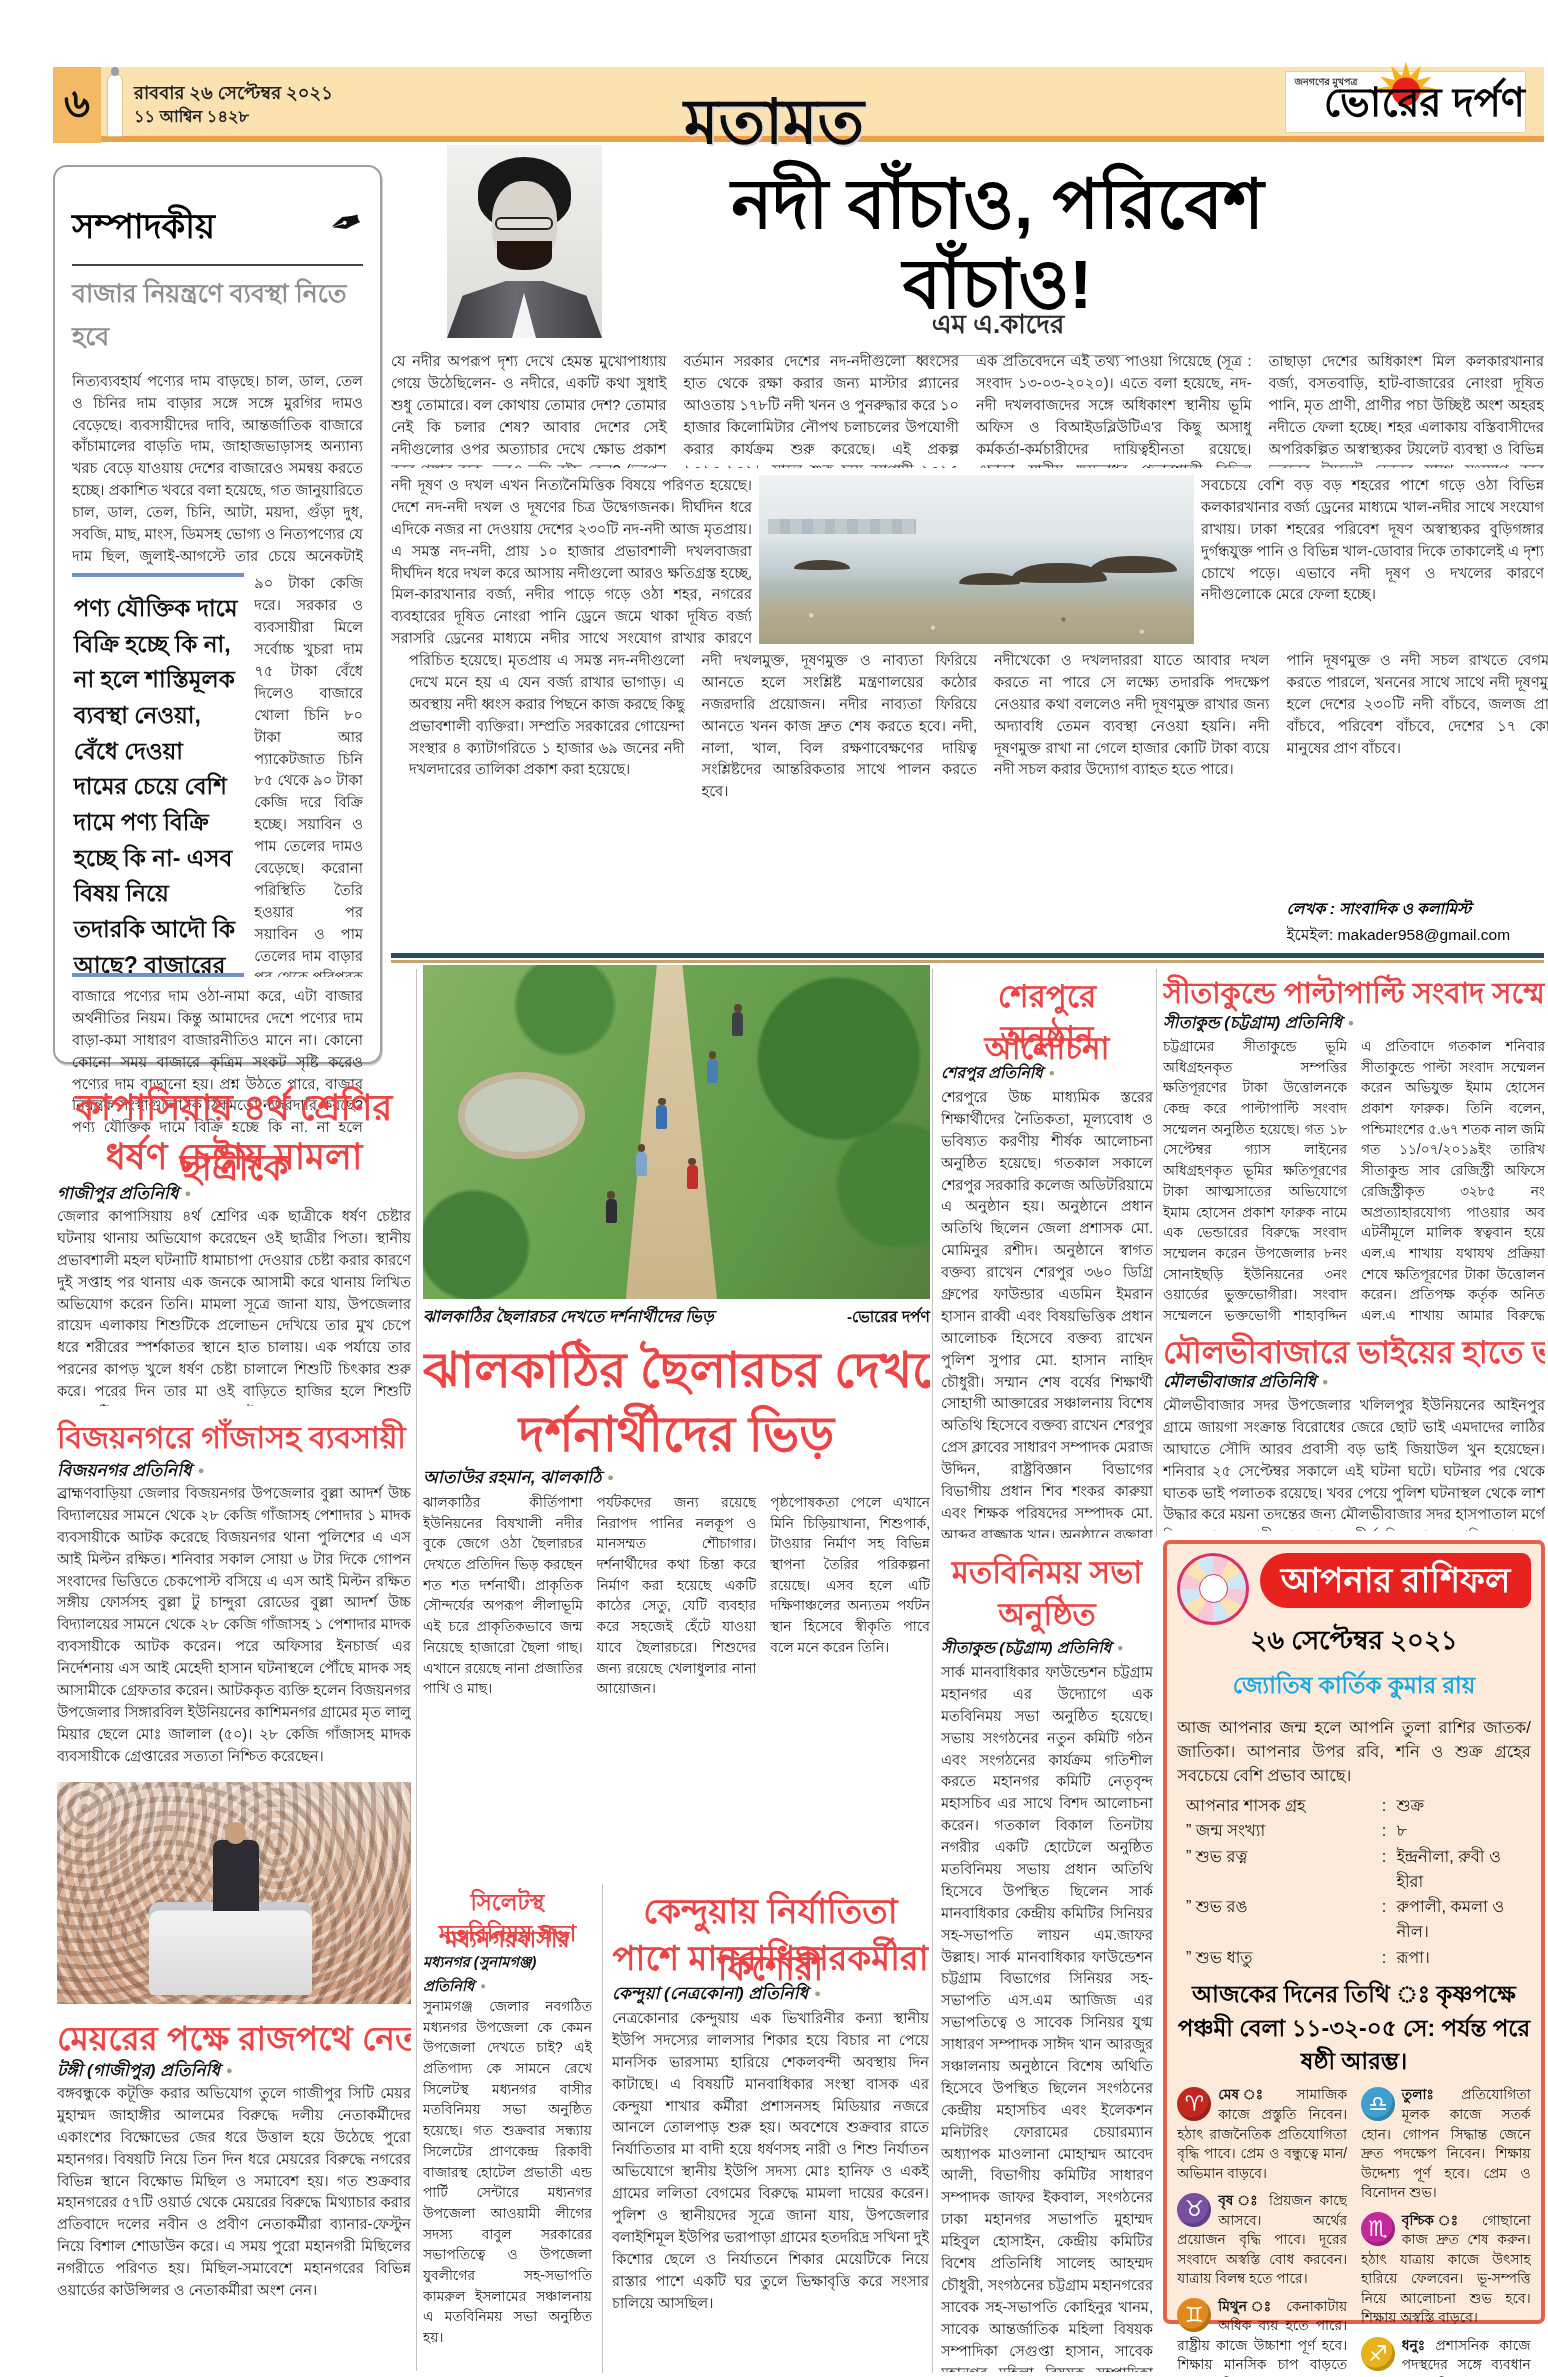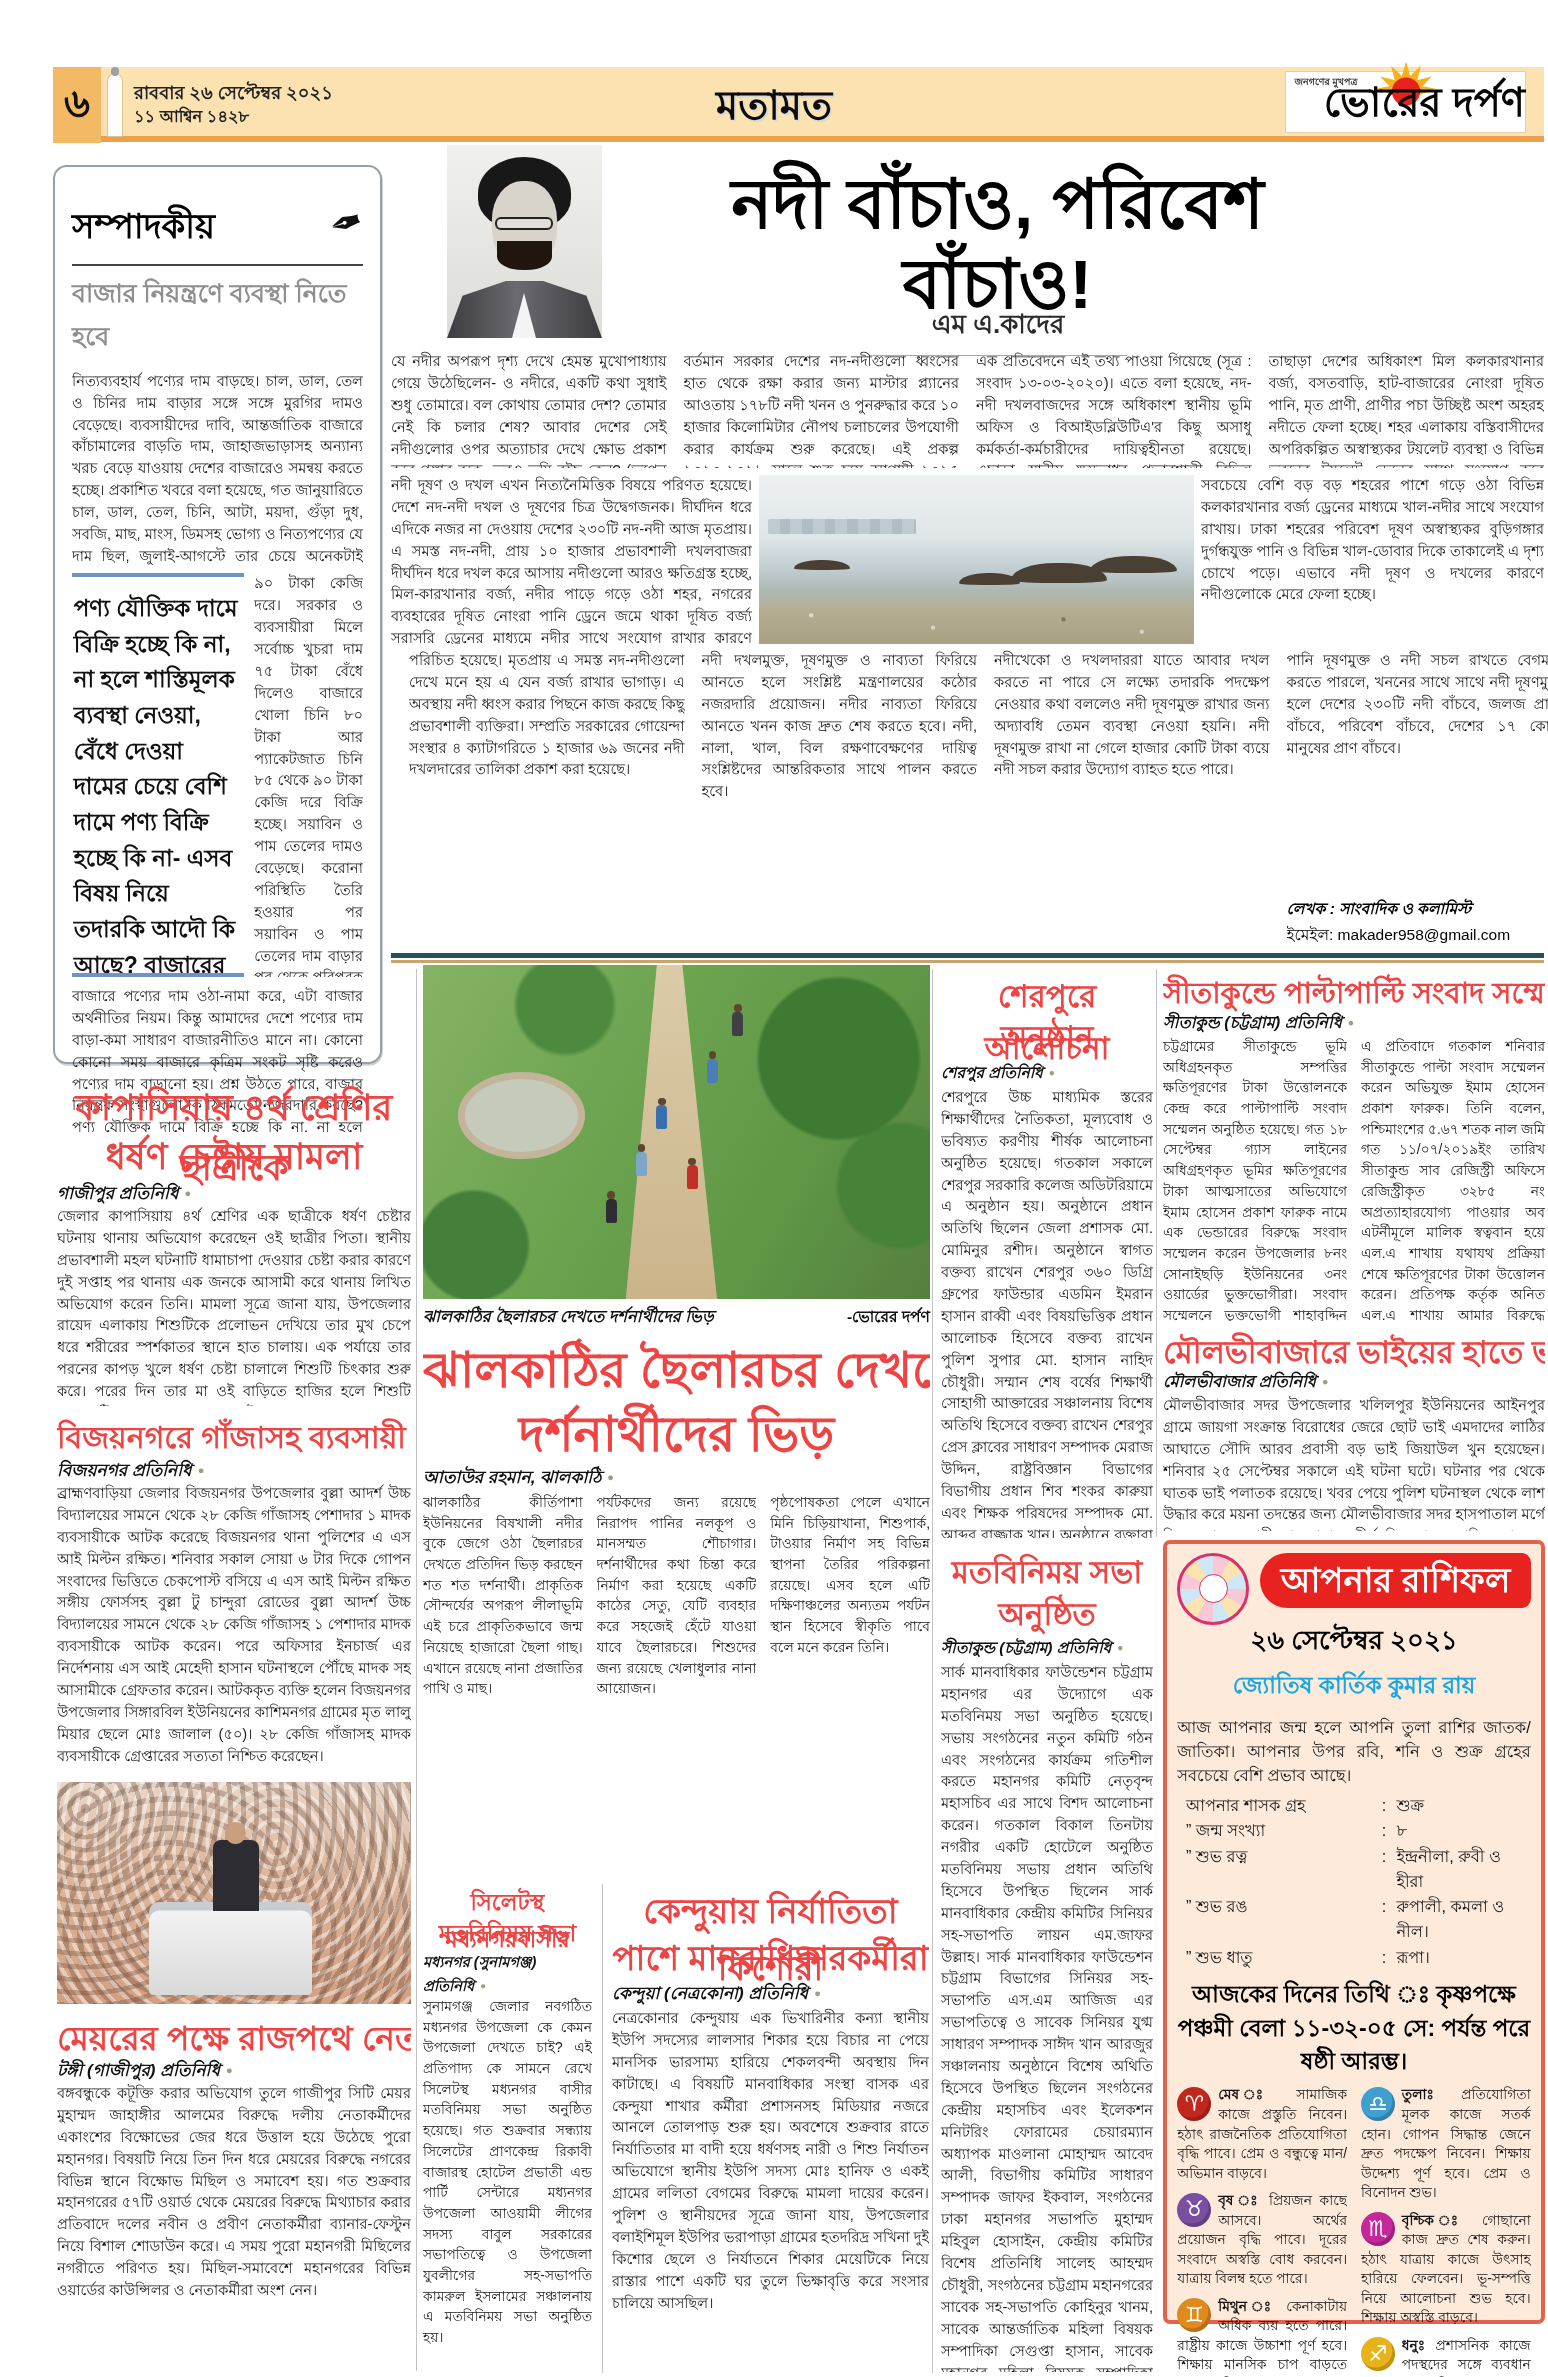--- a/index.html
+++ b/index.html
@@ -18,21 +18,21 @@
   .cols2 { display:grid; grid-template-columns:repeat(2,1fr); gap:13.8px; }
   .cols4>div,.cols3>div,.cols2>div { overflow:hidden; }
 
   
   .band { background:#fbe2b0; }
   .band-rule { background:#ee9f4b; }
   .pagenum { background:#f3b964; font-size:40px; font-weight:800; color:#111; display:flex; align-items:center; justify-content:center; }
   .minaret { background:#fdfdfd; border-radius:7.7px 7.7px 0 0; box-shadow:0 0 0 0.9px #d8c28d; }
   .minaret::before { content:""; position:absolute; left:2.6px; top:-6.9px; width:8.6px; height:8.6px; background:#9aa0a6; border-radius:50%; }
   .edition { font-weight:700; color:#222; line-height:1.35; font-size:18px; }
-  .section-title { font-size:40px; font-weight:800; color:#0c0c0c; text-align:center; text-shadow:1.7px 1.7px 0 #d9d9d9; }
+  .section-title { font-size:62px; font-weight:800; color:#0c0c0c; text-align:center; text-shadow:1.7px 1.7px 0 #d9d9d9; }
   .masthead { background:#fff; box-shadow:0 0 0 0.9px #e3cfa0; text-align:right; }
   .masthead .tagline { position:absolute; left:8.6px; top:3.4px; font-size:9.5px; font-weight:700; color:#333; }
   .masthead .brand { position:relative; z-index:1; font-size:40px; font-weight:800; color:#050505; line-height:60px; }
 
   
   .edit-box { border:2.6px solid #98a0a8; border-radius:13.8px; padding:33px 17px; background:#fff; box-shadow:0.9px 1.7px 0 #cfcfcf; }
   .kicker-row { display:flex; justify-content:space-between; align-items:flex-start; border-bottom:2.6px solid #444; padding-bottom:6.9px; }
   .kicker { font-size:34px; font-weight:800; color:#000; }
   .pen { font-size:40px; transform:scaleX(-1) rotate(18deg); display:inline-block; color:#111; }
   .edit-headline { font-size:34px; font-weight:800; margin-top:12px; color:#000; }

